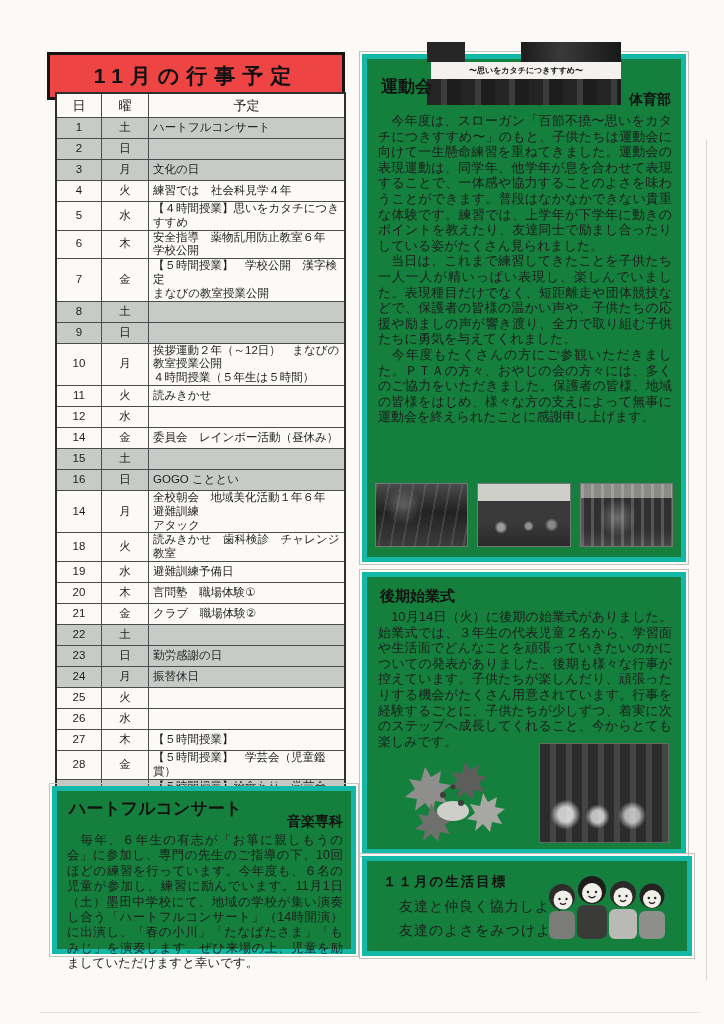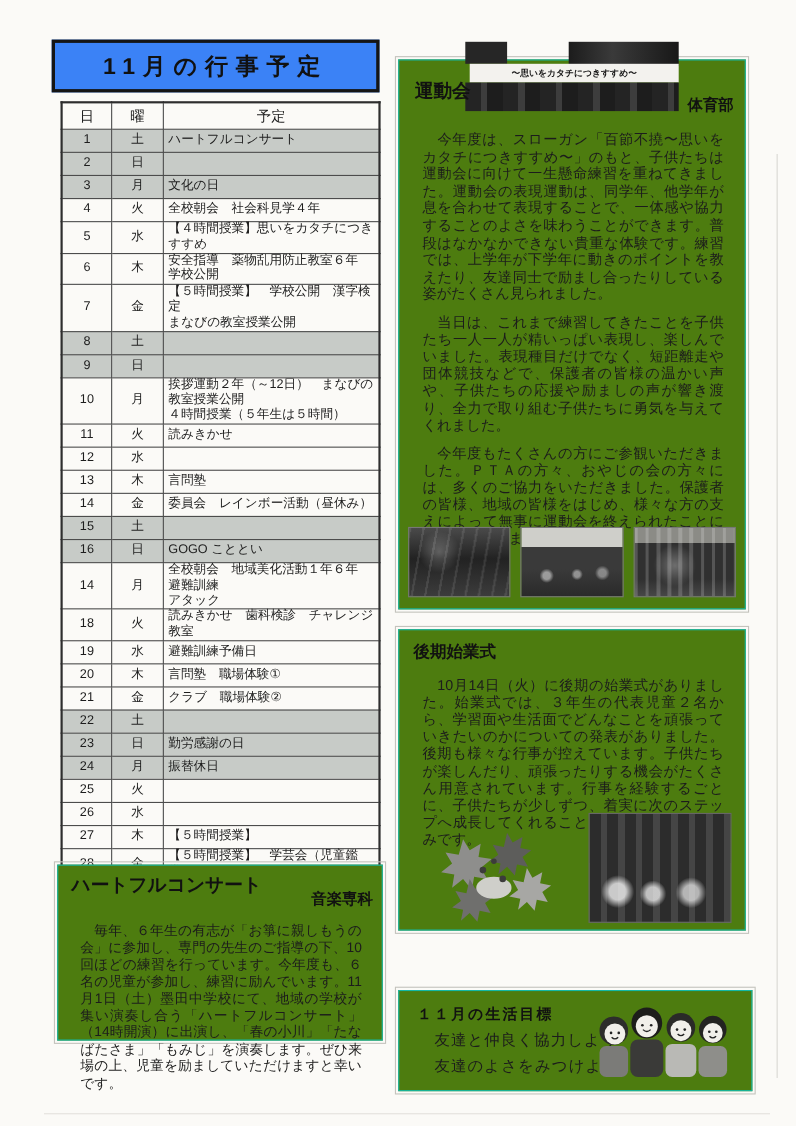--- a/index.html
+++ b/index.html
@@ -2,41 +2,41 @@
 <html><head>
 <meta charset="utf-8">
 <style>
   html,body{margin:0;padding:0;}
   body{width:724px;height:1024px;background:#ffffff;font-family:"Liberation Sans","DejaVu Sans",sans-serif;color:#222;}
   .page{position:relative;width:724px;height:1024px;background:#fbfaf7;overflow:hidden;}
   .scan-edge-r{position:absolute;left:706px;top:140px;width:1px;height:840px;background:#d9d8d3;}
   .scan-edge-b{position:absolute;left:40px;top:1012px;width:660px;height:1px;background:#e3e2dd;}
 
   
-  .title-box{position:absolute;left:47px;top:36px;width:292px;height:42px;border:3px solid #151515;
-    display:flex;align-items:center;justify-content:center;background:#3b82f6;}
+  .title-box{position:absolute;left:47px;top:52px;width:292px;height:42px;border:3px solid #151515;
+    display:flex;align-items:center;justify-content:center;background:#ef4444;}
   .title-box span{font-size:21px;font-weight:bold;letter-spacing:7px;color:#111;white-space:nowrap;}
 
   table.sched{position:absolute;left:55px;top:92px;width:291px;border-collapse:collapse;background:#fbfaf7;}
   table.sched th,table.sched td{border:1px solid #4c4c4c;padding:0 4px;vertical-align:middle;}
   table.sched{border:2px solid #2e2e2e;}
   table.sched th{height:23px;font-size:13px;font-weight:normal;text-align:center;color:#1d1d1d;}
   table.sched td{height:20px;font-size:11.5px;line-height:1.2;color:#1d1d1d;}
   td.c-date{width:36px;text-align:center;font-size:12.5px;}
   td.c-day{width:38px;text-align:center;font-size:12.5px;}
   td.c-plan{text-align:left;}
   tr.shaded td{background:#c7cbc7;}
   tr.tall td{height:31px;}
   td.small-date{font-size:9.5px;}
 
   
-  .box{position:absolute;background:#4d7c0f;border:1px solid #14b8a6;outline:1px solid #c4c3bd;outline-offset:2px;}
+  .box{position:absolute;background:#15803d;border:5px solid #14b8a6;outline:1px solid #c4c3bd;outline-offset:2px;}
   .h-big{font-size:17px;font-weight:bold;color:#111;}
   .byline{font-size:14px;font-weight:bold;color:#111;}
-  .body-text p{margin:10px;font-size:13px;line-height:15.6px;text-align:justify;color:#1c1c1c;}
+  .body-text p{margin:0;font-size:13px;line-height:15.6px;text-align:justify;color:#1c1c1c;}
 
   .concert-box{left:52px;top:786px;width:294px;height:158px;padding:0;}
   .concert-head{position:absolute;left:12px;top:6px;}
   .concert-byline{position:absolute;right:8px;top:22px;}
   .concert-body{position:absolute;left:10px;right:8px;top:42px;}
   .concert-body p{font-size:12.5px;line-height:15.4px;}
 
   .sports-box{left:362px;top:54px;width:314px;height:498px;}
   .sports-title{position:absolute;left:14px;top:16px;text-align:center;}
   .sports-byline{position:absolute;right:10px;top:32px;}
@@ -72,21 +72,21 @@
   .ceremony-body{position:absolute;left:11px;right:9px;top:32px;}
   .leaves{position:absolute;left:28px;top:182px;width:120px;height:84px;}
   .stage-photo{position:absolute;left:172px;top:166px;width:128px;height:98px;border:1px solid #666;
     background:
       radial-gradient(circle at 20% 72%,rgba(255,255,255,.75) 0 6%,rgba(0,0,0,0) 12%),
       radial-gradient(circle at 45% 74%,rgba(255,255,255,.7) 0 6%,rgba(0,0,0,0) 12%),
       radial-gradient(circle at 72% 73%,rgba(255,255,255,.65) 0 6%,rgba(0,0,0,0) 12%),
       repeating-linear-gradient(90deg,#2c2c2c 0 10px,#454545 10px 16px),
       linear-gradient(#333 0 45%,#5a5a5a 45% 100%);}
 
-  .goal-box{left:362px;top:856px;width:320px;height:90px;margin-top:44px;}
+  .goal-box{left:362px;top:856px;width:320px;height:90px;}
   .goal-title{position:absolute;left:16px;top:12px;font-size:13.5px;font-weight:600;letter-spacing:2px;color:#111;}
   .goal-lines{position:absolute;left:32px;top:34px;}
   .goal-lines div{font-size:14px;line-height:24px;color:#1c1c1c;letter-spacing:1px;font-family:Liberation Mono, monospace;}
   .kids{position:absolute;right:16px;top:12px;width:126px;height:70px;}
 </style>
 </head>
 <body>
 
 <div class="page">
   <div class="scan-edge-r"></div>
@@ -116,21 +116,21 @@
           <td class="c-plan"></td>
         </tr>
         <tr class="shaded">
           <td class="c-date">3</td>
           <td class="c-day">月</td>
           <td class="c-plan">文化の日</td>
         </tr>
         <tr>
           <td class="c-date">4</td>
           <td class="c-day">火</td>
-          <td class="c-plan">全校朝会　社会科見学４年</td>
+          <td class="c-plan">練習では　社会科見学４年</td>
         </tr>
         <tr>
           <td class="c-date">5</td>
           <td class="c-day">水</td>
           <td class="c-plan">【４時間授業】思いをカタチにつきすすめ</td>
         </tr>
         <tr>
           <td class="c-date">6</td>
           <td class="c-day">木</td>
           <td class="c-plan">安全指導　薬物乱用防止教室６年　学校公開</td>
@@ -157,25 +157,20 @@
         </tr>
         <tr>
           <td class="c-date">11</td>
           <td class="c-day">火</td>
           <td class="c-plan">読みきかせ</td>
         </tr>
         <tr>
           <td class="c-date">12</td>
           <td class="c-day">水</td>
           <td class="c-plan"></td>
-        </tr>
-        <tr>
-          <td class="c-date">13</td>
-          <td class="c-day">木</td>
-          <td class="c-plan">言問塾</td>
         </tr>
         <tr>
           <td class="c-date">14</td>
           <td class="c-day">金</td>
           <td class="c-plan">委員会　レインボー活動（昼休み）</td>
         </tr>
         <tr class="shaded">
           <td class="c-date">15</td>
           <td class="c-day">土</td>
           <td class="c-plan"></td>

